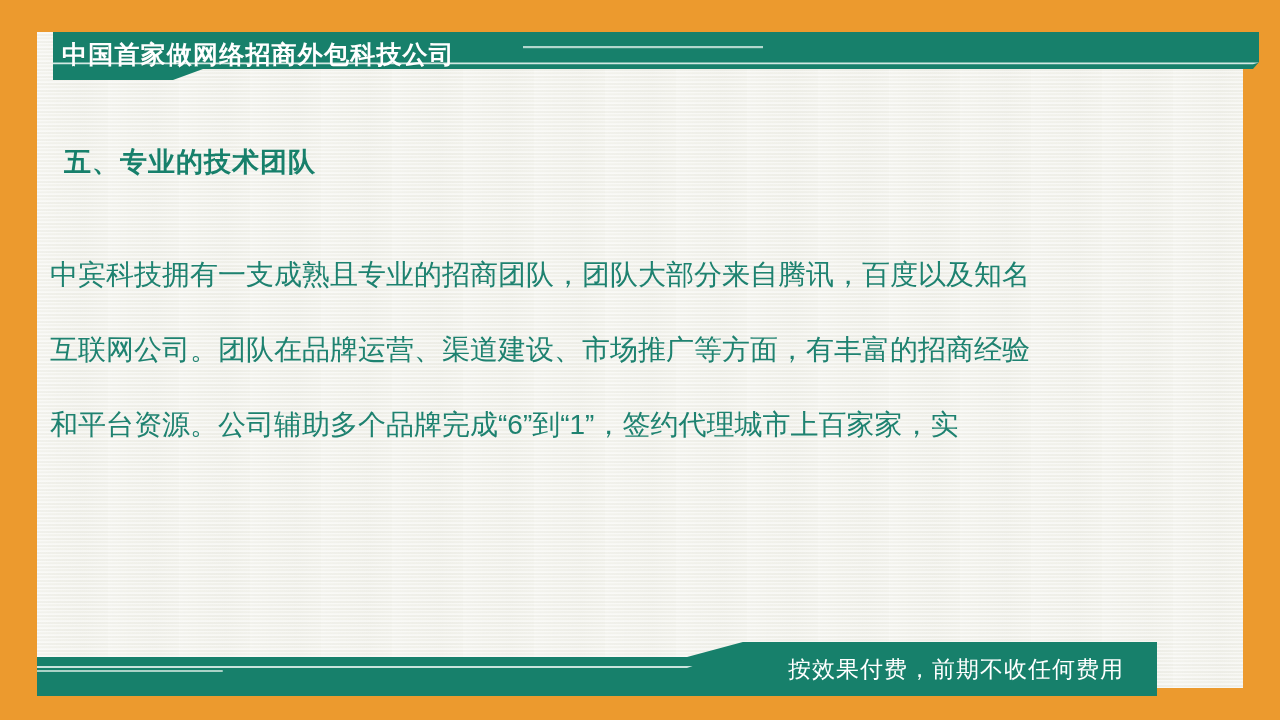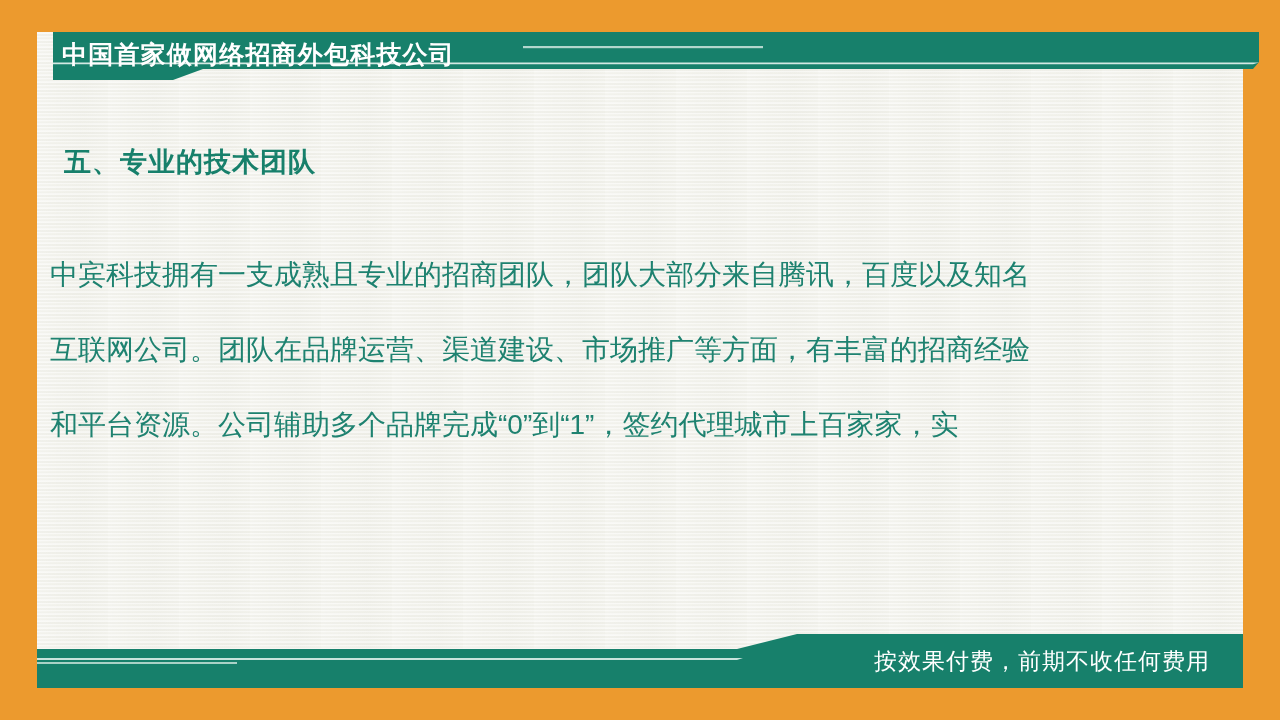--- a/index.html
+++ b/index.html
@@ -67,21 +67,21 @@
     font-family:Liberation Sans, sans-serif;
     font-size:28px;color:#1e8270;
     line-height:75px;
     text-align:justify;
     text-justify:inter-character;
   }
   .body-text .ln{display:block;white-space:nowrap;}
 
   
   .footer-wrap{
-    position:absolute;left:37px;bottom:32px;width:1206px;height:60px;
+    position:absolute;left:37px;bottom:24px;width:1120px;height:60px;
     pointer-events:none;
   }
   .footer-shape{
     position:absolute;left:0;bottom:0;width:100%;height:100%;display:block;
   }
   .footer-text{
     position:absolute;right:33px;bottom:11px;
     font-size:23px;color:#ffffff;letter-spacing:1px;
     white-space:nowrap;
     font-family:"Liberation Sans","DejaVu Sans",sans-serif;
@@ -94,21 +94,21 @@
 
   <div class="paper">
 
     <div class="content">
 
       <div class="section-heading">五、专业的技术团队</div>
 
       <div class="body-text">
         <span class="ln">中宾科技拥有一支成熟且专业的招商团队，团队大部分来自腾讯，百度以及知名</span>
         <span class="ln">互联网公司。团队在品牌运营、渠道建设、市场推广等方面，有丰富的招商经验</span>
-        <span class="ln">和平台资源。公司辅助多个品牌完成“0”到“1”，签约代理城市上百家家，实</span>
+        <span class="ln">和平台资源。公司辅助多个品牌完成“6”到“1”，签约代理城市上百家家，实</span>
       </div>
 
     </div>
   </div>
 
   <div class="header-wrap">
     <svg class="header-shape" viewBox="0 0 1206 48" preserveAspectRatio="none">
 
       <path d="M0,0 L1206,0 L1206,30 L1200,37 L150,37 L120,48 L0,48 Z" fill="#17806b"></path>
 

